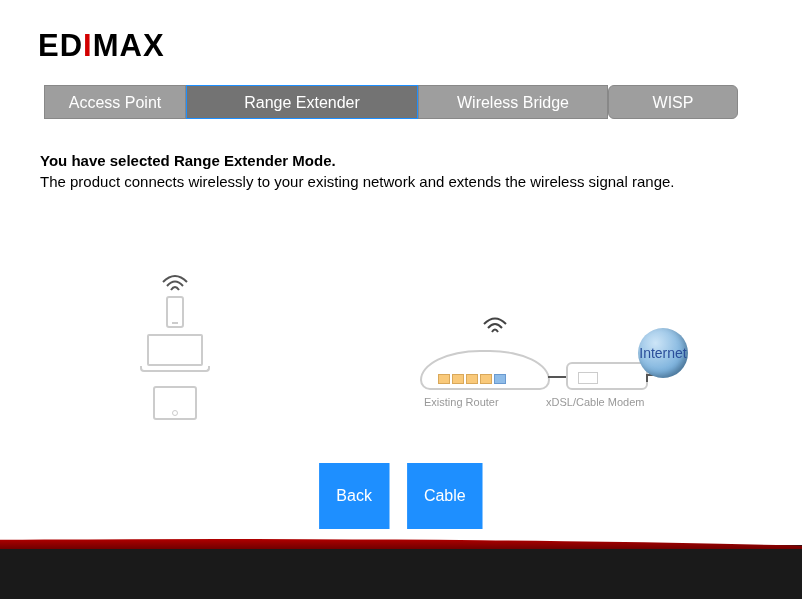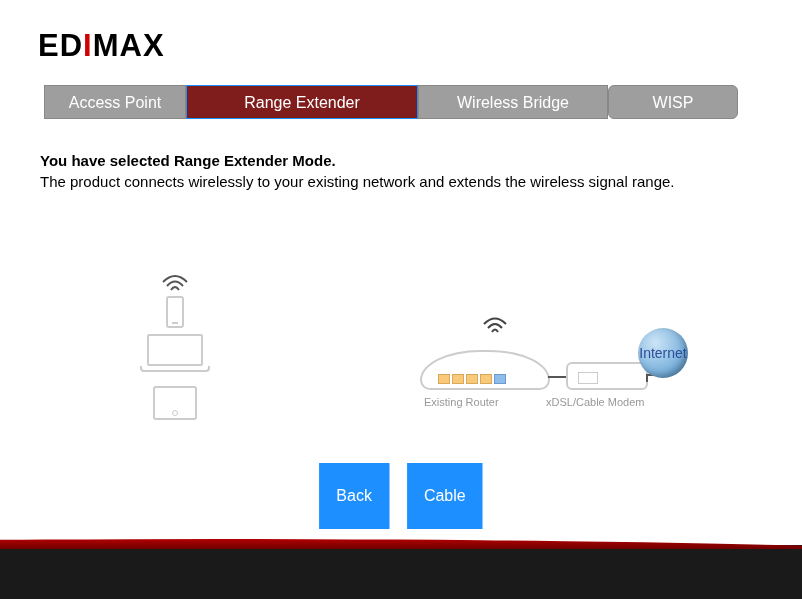--- a/index.html
+++ b/index.html
@@ -37,21 +37,21 @@
       background: #9e9e9e;
       color: #fff;
       font-size: 16px;
       border: 1px solid #888;
       cursor: pointer;
     }
     .tab.wide { width: 190px; }
     .tab.tall { width: 232px; }
     .tab.narrow { width: 130px; border-radius: 6px; }
     .tab.active {
-      background: #7f1d1d;
+      background: #737373;
       border-color: #1e8fff;
     }
     .desc {
       position: absolute;
       top: 152px;
       left: 40px;
       right: 40px;
       color: #000;
     }
     .desc .title {

